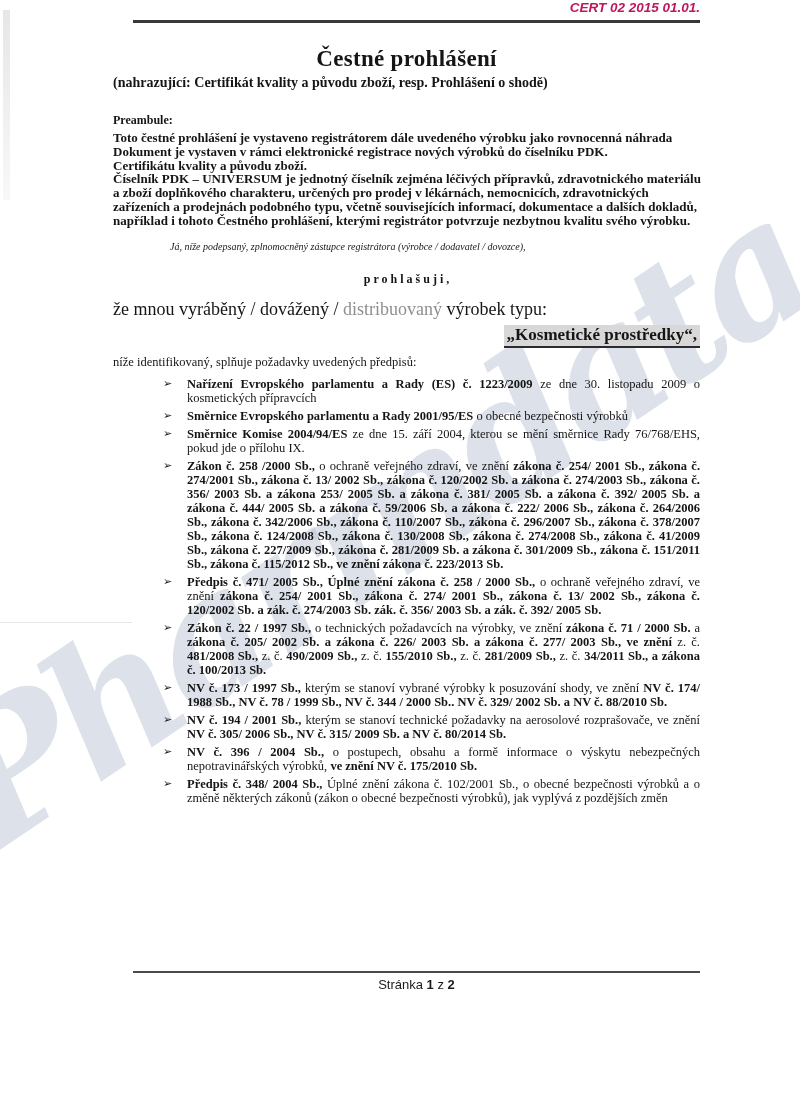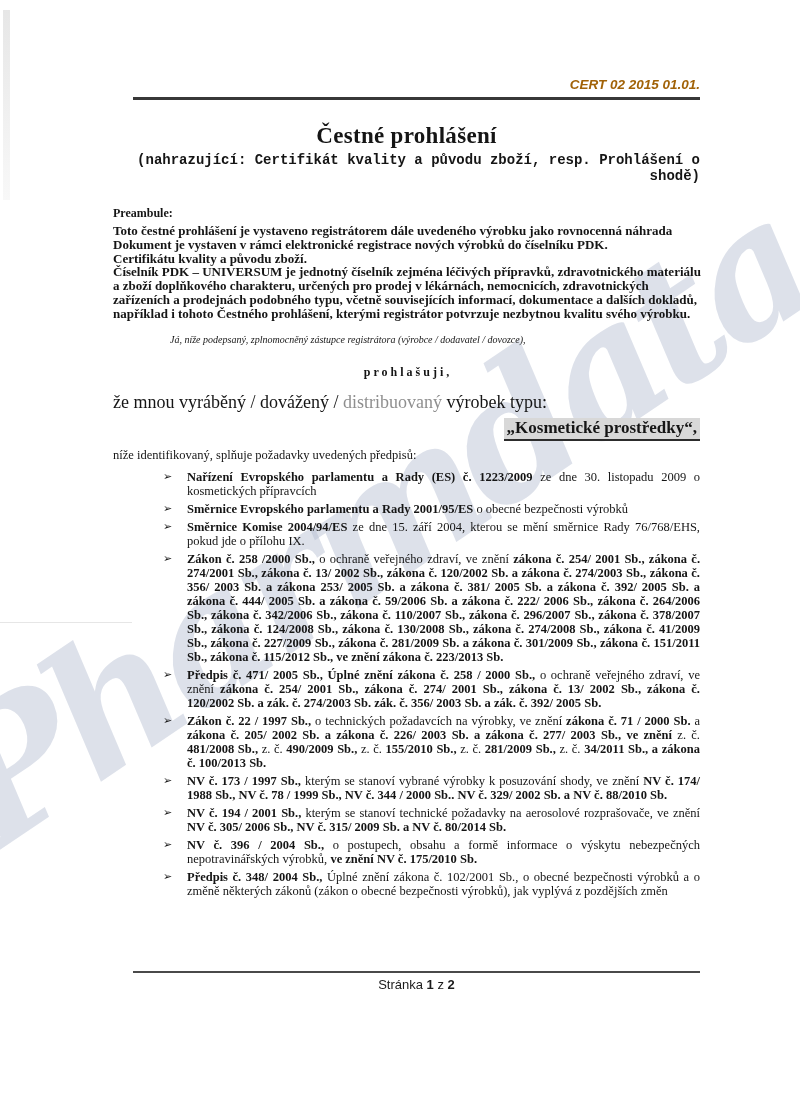--- a/index.html
+++ b/index.html
@@ -15,27 +15,27 @@
   .watermark{position:absolute;inset:0;overflow:hidden;pointer-events:none;}
   .watermark span{
     position:absolute;left:-40px;top:700px;
     font-family:"DejaVu Serif",serif;font-style:italic;font-weight:bold;
     font-size:175px;letter-spacing:-9px;white-space:nowrap;
     color:rgba(176,186,206,0.42);
     transform:rotate(-34deg);transform-origin:0 50%;
   }
   .content{position:absolute;left:113px;top:0;width:587px;}
   .doc-code{
-    margin-top:77px;text-align:right;
+    text-align:right;
     font-family:"Liberation Sans",sans-serif;font-weight:bold;font-style:italic;
-    font-size:13.5px;color:#a16207;
+    font-size:13.5px;color:#be185d;
   }
   .top-rule{margin-top:5px;margin-left:20px;border-top:3px solid #383838;}
   .title{margin-top:23px;text-align:center;font-size:23px;font-weight:bold;letter-spacing:.3px;}
-  .subtitle{margin-top:3px;text-align:right;font-size:14px;font-weight:bold;font-family:Liberation Mono, monospace;}
+  .subtitle{margin-top:3px;text-align:left;font-size:14px;font-weight:bold;}
   .preamble-heading{margin-top:22px;font-size:12px;font-weight:bold;}
   .preamble{margin-top:3px;}
   .preamble-line{font-size:13px;font-weight:bold;line-height:13.8px;white-space:nowrap;}
   .intro{margin-top:13px;font-size:10px;text-indent:57px;font-style:italic;}
   .verb{margin-top:20px;text-align:center;font-size:12px;font-weight:bold;}
   .product-line{margin-top:12px;font-size:18px;}
   .product-line .faded{color:#8f8f8f;}
   .product-wrap{margin-top:5px;text-align:right;}
   .product-type{
     display:inline-block;font-size:17px;font-weight:bold;

